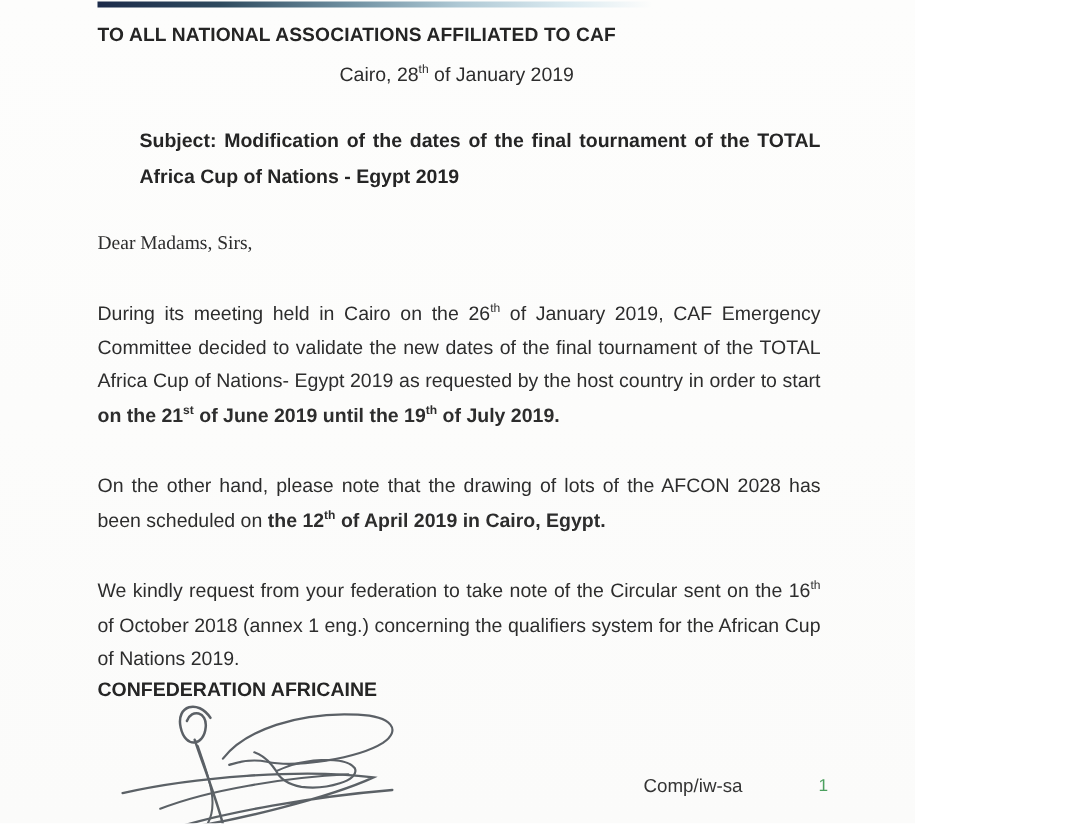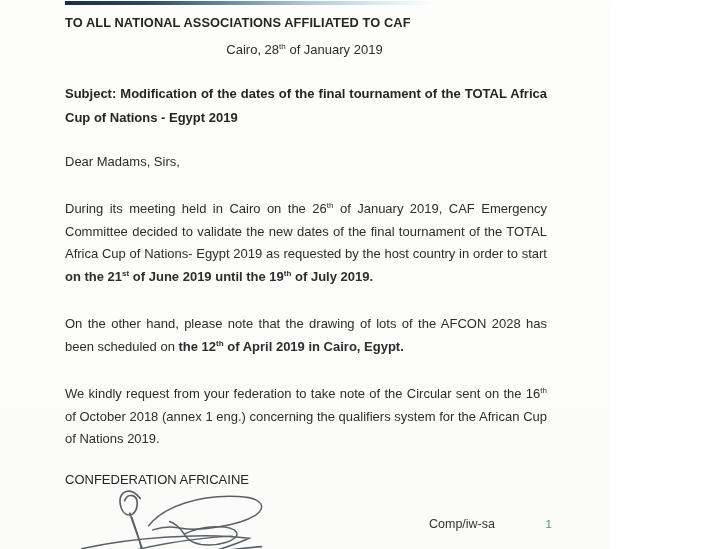--- a/index.html
+++ b/index.html
@@ -48,33 +48,33 @@
     font-size: 0.62em;
     vertical-align: super;
     line-height: 0;
   }
   .subject {
     margin-top: 21px;
     font-weight: bold;
     text-align: justify;
     line-height: 24px;
     color: #252525;
+    margin-left: 28px;
   }
-  .salutation { margin-top: 21px; }
+  .salutation { margin-top: 21px; font-family: Liberation Serif, serif; }
   .para {
     margin-top: 25px;
     text-align: justify;
     text-justify: inter-word;
     line-height: 22.5px;
   }
   .para:first-of-type { margin-top: 19px; }
   .closing { margin-top: 20px; }
   .org-block {
-    margin-top: 20px;
-    font-weight: normal;
+    font-weight: bold;
     line-height: 18px;
     color: #252525;
   }
   .signature-wrap {
     margin-top: -3px;
     margin-left: -10px;
     height: 86px;
   }
   .name-block { line-height: 20px; margin-top: -2px; }
   .footer-ref {

